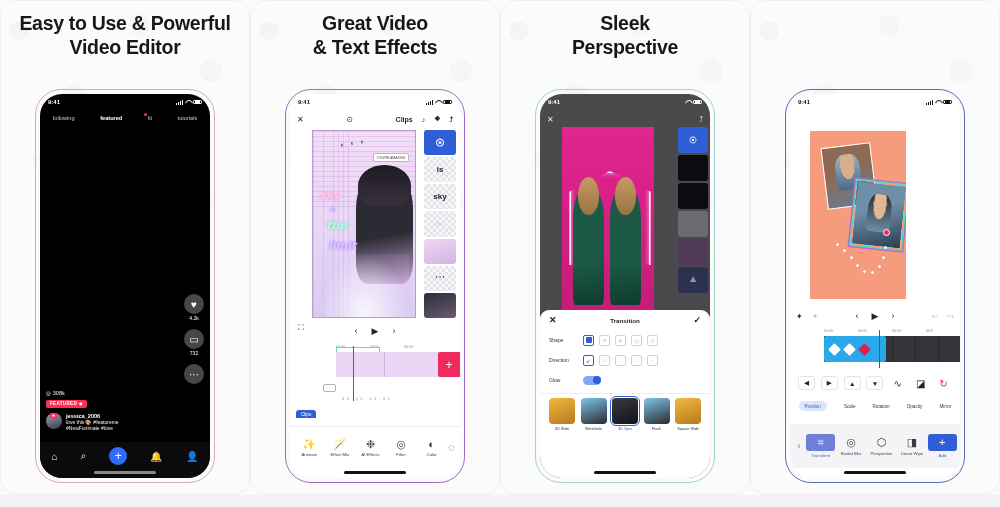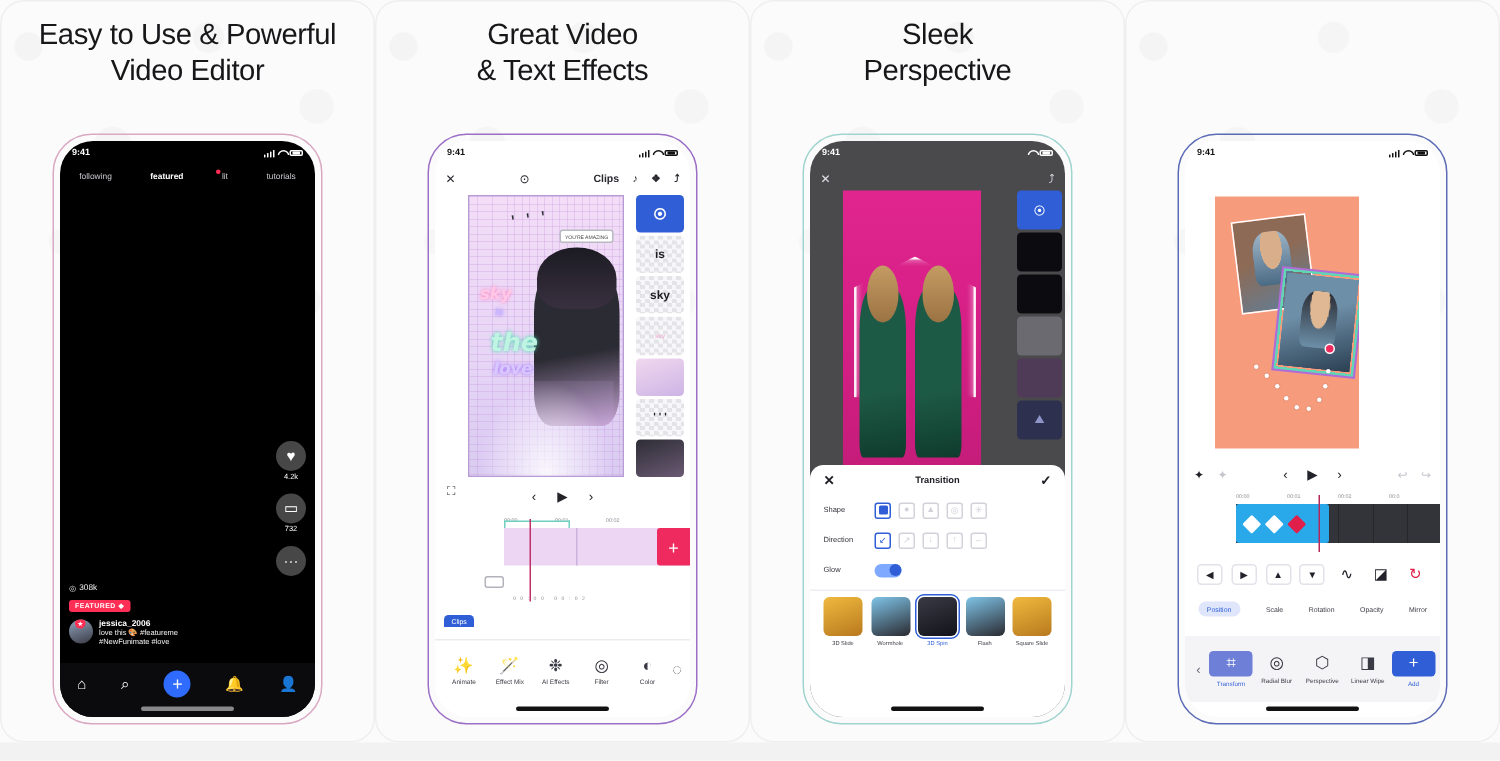--- a/index.html
+++ b/index.html
@@ -37,21 +37,21 @@
       radial-gradient(circle at 200px 200px, rgba(0,0,0,0.02) 0 12px, transparent 13px);
     pointer-events:none;
   }
   .headline {
     position: relative;
     z-index: 2;
     text-align: center;
     padding: 11px 12px 0;
     font-size: 19.5px;
     line-height: 1.22;
-    font-weight: 400;
+    font-weight: 700;
     letter-spacing: -0.3px;
     color: #17171a;
   }
   
   .phone {
     position: absolute;
     left: 50%;
     transform: translateX(-50%);
     top: 88px;
     width: 180px;
@@ -194,21 +194,21 @@
   .cv-girl{position:absolute;right:2px;top:24%;width:56%;height:58%;
     background:linear-gradient(170deg,#2b2b33 0 55%, #c9a7d8 100%);
     border-radius:30% 30% 20% 20%;}
   .cv-girl::before{content:"";position:absolute;left:4%;top:-10%;width:92%;height:38%;
     background:linear-gradient(180deg,#1b1b22,#3a3040);border-radius:50% 50% 35% 35%;}
   .cv-glitter{position:absolute;left:6%;bottom:0;width:88%;height:34%;
     background:radial-gradient(ellipse at 50% 100%, rgba(255,255,255,0.85), rgba(220,190,255,0.1) 70%);}
   .cv-txt{position:absolute;font-style:italic;font-weight:700;font-family:"DejaVu Sans",sans-serif;}
   .cv-t1{left:7px;top:58px;font-size:11px;color:#ffc8e6;text-shadow:0 0 3px #ff7fc2;}
   .cv-t2{left:17px;top:74px;font-size:6px;color:#cbb6ff;text-shadow:0 0 3px #9a7aff;}
-  .cv-t3{left:14px;top:88px;font-size:17px;color:#bff3e2;text-shadow:0 0 3px #4ad7b0;}
+  .cv-t3{left:14px;top:88px;font-size:11px;color:#bff3e2;text-shadow:0 0 3px #4ad7b0;}
   .cv-t4{left:16px;top:108px;font-size:11px;color:#d9c7ff;text-shadow:0 0 3px #9f6bff;}
   .strokes{position:absolute;left:28px;top:8px;font-size:13px;color:#2c2c34;letter-spacing:2px;transform:rotate(-8deg);}
   .bubble{position:absolute;right:6px;top:22px;background:#fff;border:0.6px solid #b9b9c2;border-radius:2px;
     font-size:3.4px;padding:1.5px 2.5px;color:#444;}
   .layer-rail{width:100%;position:absolute;right:4px;top:0;width:32px;height:188px;display:flex;flex-direction:column;gap:2px;}
   .lr-item{height:27px;border-radius:3px;background:
     repeating-conic-gradient(#e4e4e8 0% 25%, #f7f7f9 0% 50%) 0 0/6px 6px;
     display:flex;align-items:center;justify-content:center;font-size:8px;font-weight:700;color:#1d1d22;}
   .lr-item.sel{background:#2f5ed6;color:#fff;font-size:9px;}
   .lr-item.im{background:linear-gradient(160deg,#2d2d35,#6b5a74);}
@@ -445,21 +445,21 @@
 
         <div class="canvas-wrap">
           <div class="canvas">
             <div class="strokes">' ' '</div>
             <div class="bubble">YOU'RE AMAZING</div>
             <div class="cv-girl"></div>
             <div class="cv-glitter"></div>
             <div class="cv-txt cv-t1">sky</div>
             <div class="cv-txt cv-t2">is</div>
             <div class="cv-txt cv-t3">the</div>
-            <div class="cv-txt cv-t4">love</div>
+            <div class="cv-txt cv-t4">limit</div>
           </div>
           <div class="layer-rail">
             <div class="lr-item sel">⦿</div>
             <div class="lr-item">is</div>
             <div class="lr-item">sky</div>
             <div class="lr-item faint">sky</div>
             <div class="lr-item pk"></div>
             <div class="lr-item" style="font-size:7px">' ' '</div>
             <div class="lr-item im"></div>
           </div>

